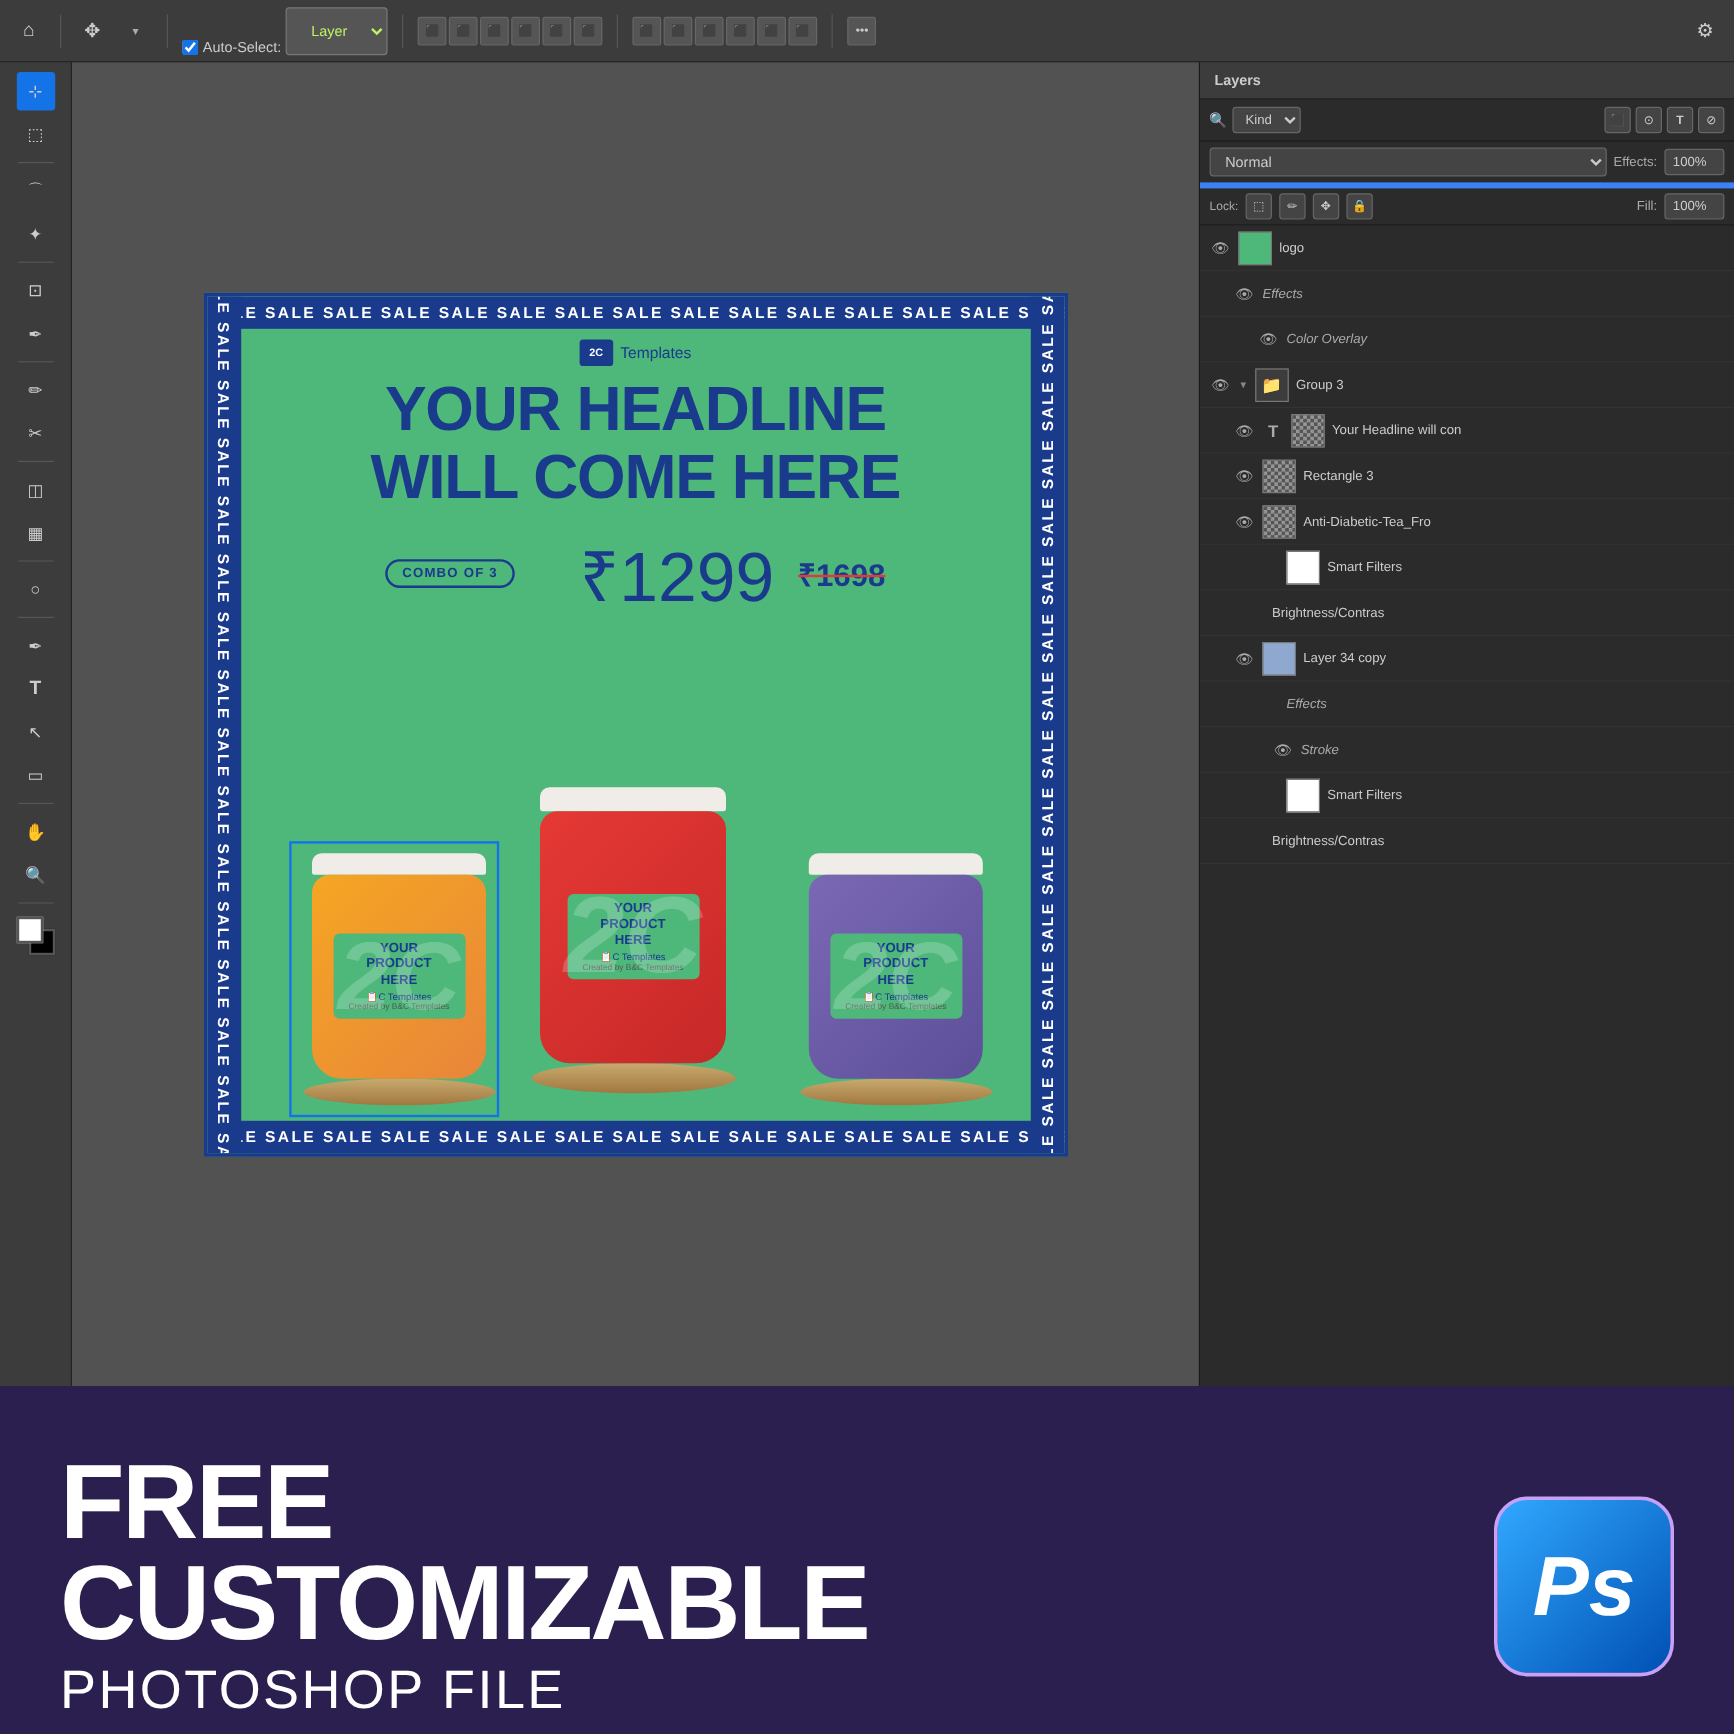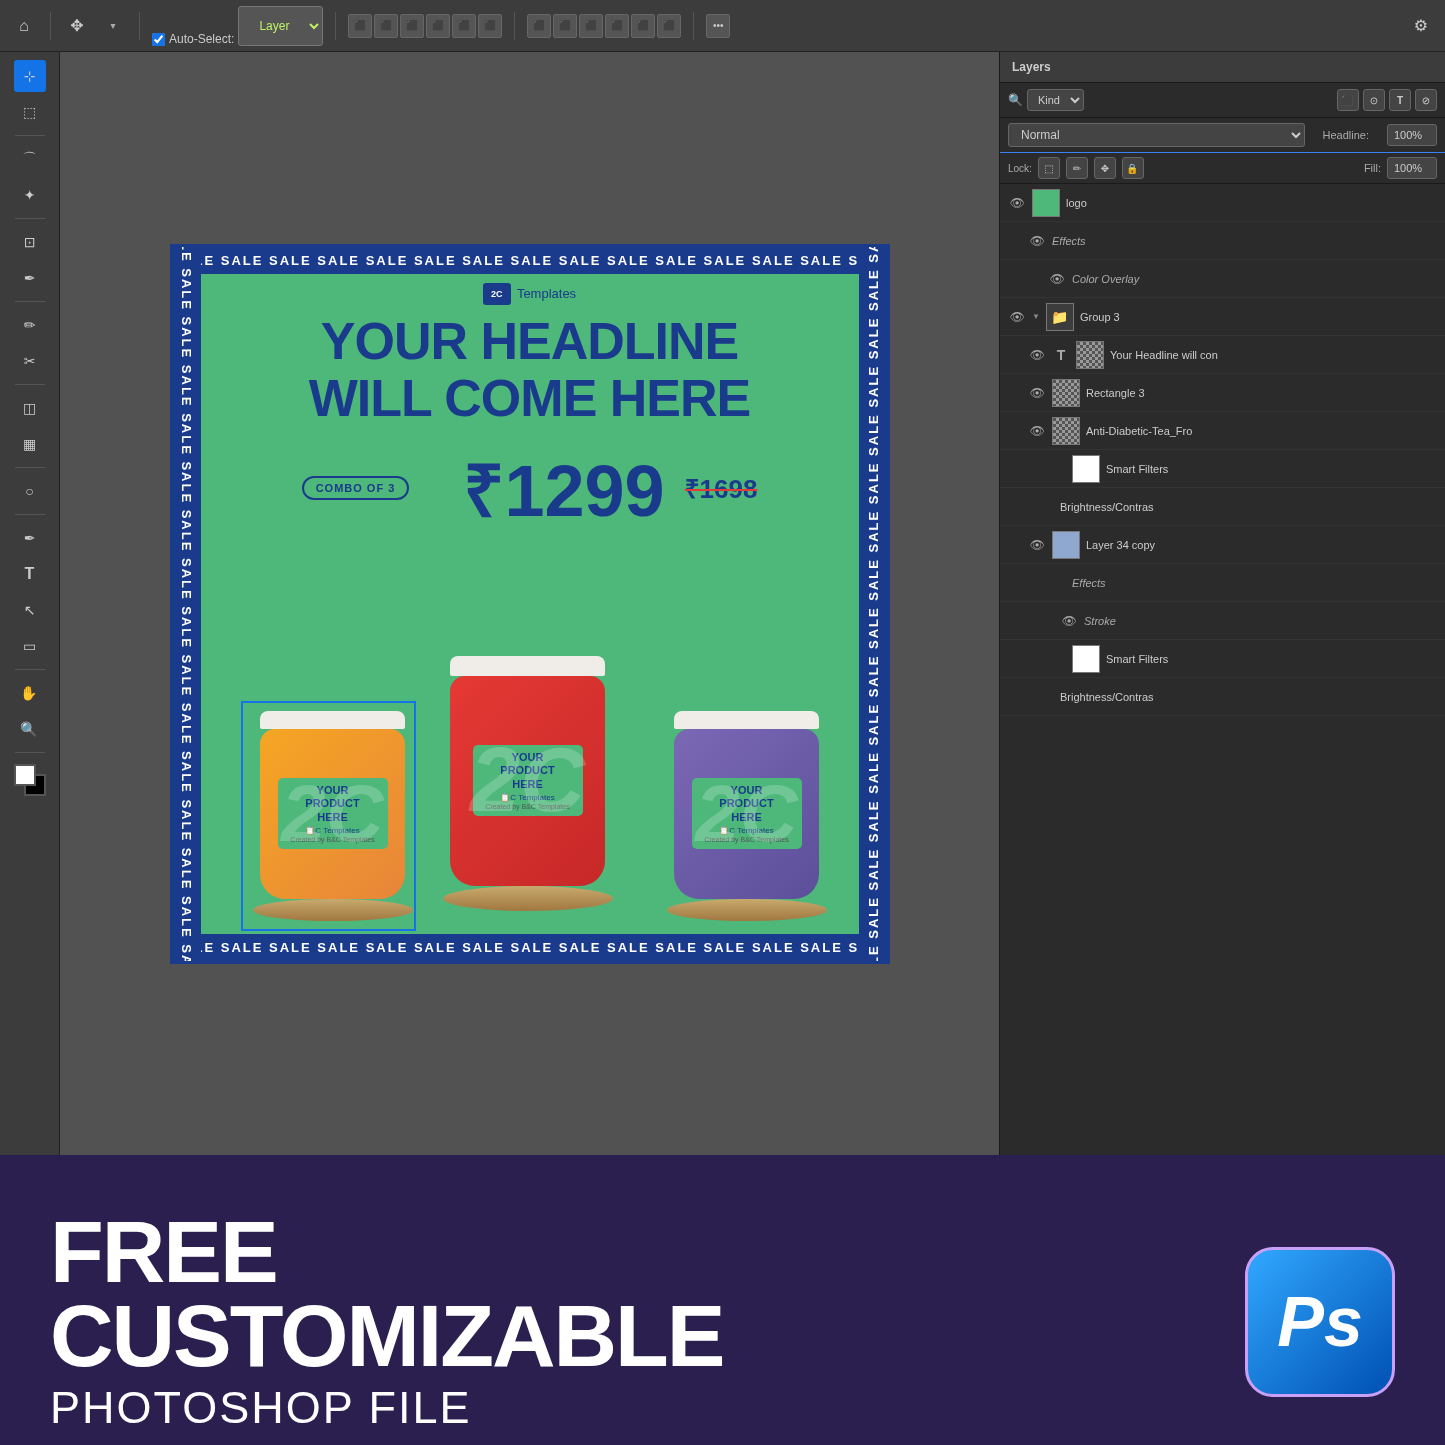--- a/index.html
+++ b/index.html
@@ -190,22 +190,22 @@
       border: 2px solid #1a3a8c;
       border-radius: 20px;
       padding: 4px 12px;
       color: #1a3a8c;
       font-size: 11px;
       font-weight: bold;
       letter-spacing: 1px;
     }
     .price-main {
       color: #1a3a8c;
-      font-size: 72px;
-      font-weight: 700;
+      font-size: 58px;
+      font-weight: 400;
       margin-left: 34px;
     }
     .price-old {
       color: #1a3a8c;
       font-size: 26px;
       font-weight: bold;
       text-decoration: line-through;
       text-decoration-color: #e53935;
     }
 
@@ -329,22 +329,22 @@
       background: #444; border: 1px solid #666;
       border-radius: 3px; display: flex; align-items: center; justify-content: center;
       color: #ccc; font-size: 10px; cursor: pointer;
     }
 
     
     .blend-row {
       display: flex;
       align-items: center;
       padding: 5px 8px;
-      gap: 18px;
-      border-bottom: 1px solid #3b82f6;
+      gap: 6px;
+      border-bottom: 5px solid #3b82f6;
     }
     .blend-select {
       background: #444; border: 1px solid #666; color: #ccc;
       padding: 2px 8px; font-size: 12px; border-radius: 3px;
       height: 24px; flex: 1;
     }
     .opacity-label { color: #aaa; font-size: 11px; }
     .opacity-value {
       background: #444; border: 1px solid #666; color: #ccc;
       padding: 2px 6px; font-size: 11px; border-radius: 3px;
@@ -646,21 +646,21 @@
           <div class="layers-filter-icon">⊙</div>
           <div class="layers-filter-icon" style="font-weight:bold;">T</div>
           <div class="layers-filter-icon">⊘</div>
         </div>
       </div>
 
       <div class="blend-row">
         <select class="blend-select">
           <option>Normal</option>
         </select>
-        <span class="opacity-label">Headline:</span>
+        <span class="opacity-label">Effects:</span>
         <input class="opacity-value" value="100%" readonly="" style="cursor: pointer;">
       </div>
 
       <div class="lock-row">
         <span class="lock-label">Lock:</span>
         <div class="lock-icon-btn">⬚</div>
         <div class="lock-icon-btn">✏</div>
         <div class="lock-icon-btn">✥</div>
         <div class="lock-icon-btn">🔒</div>
         <span class="fill-label">Fill:</span>

